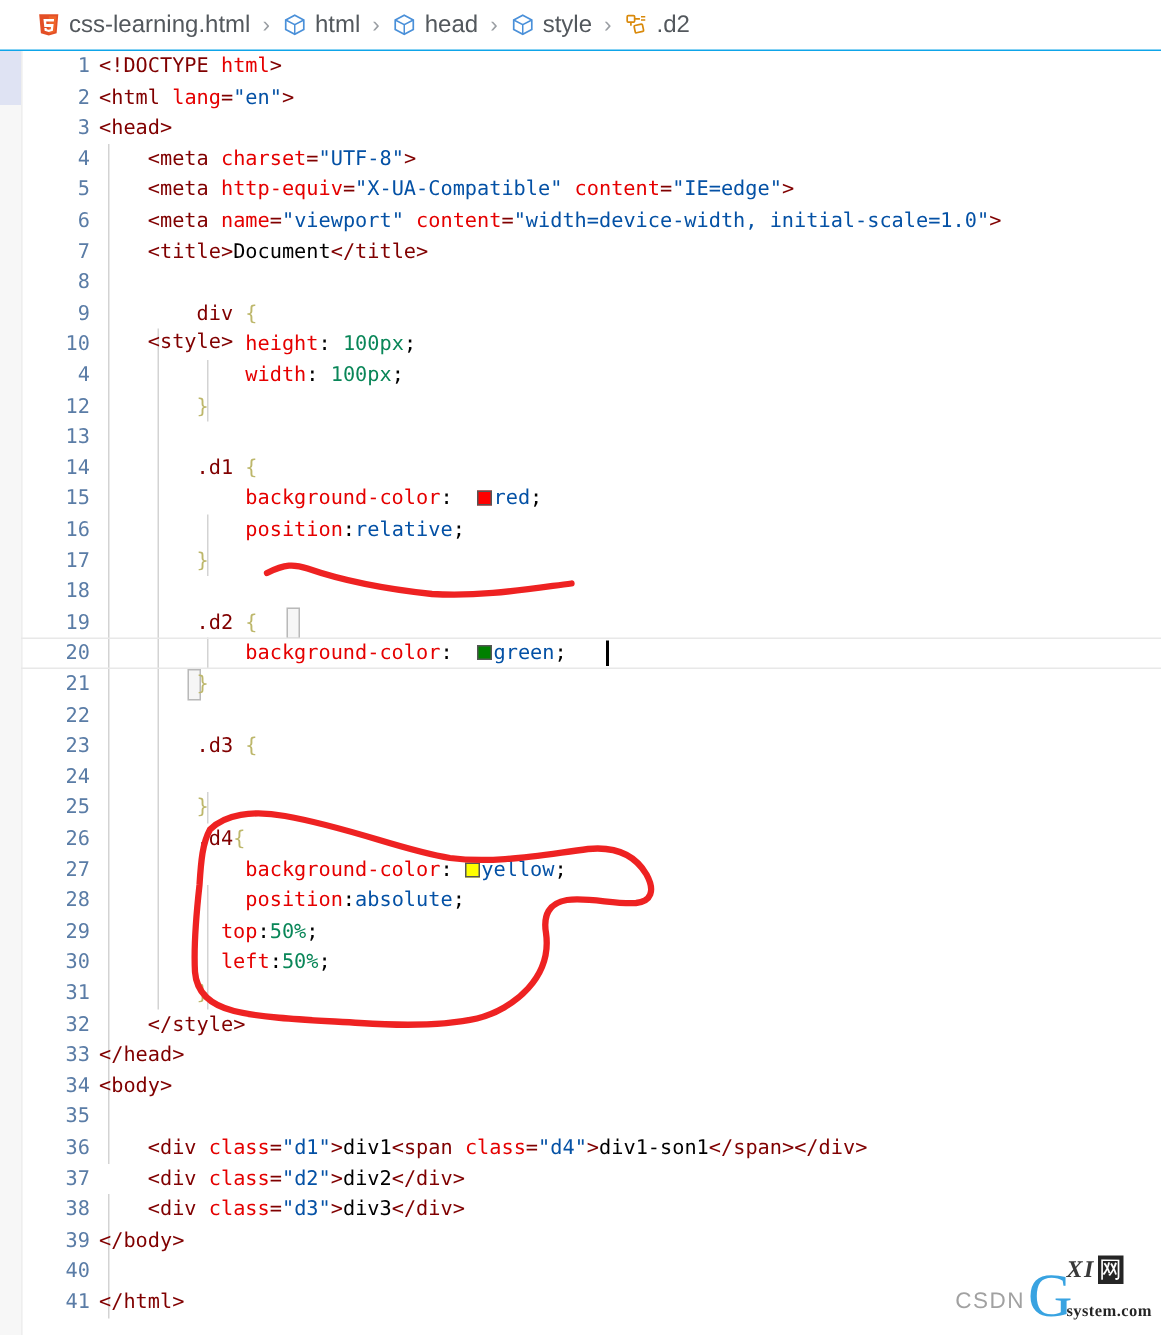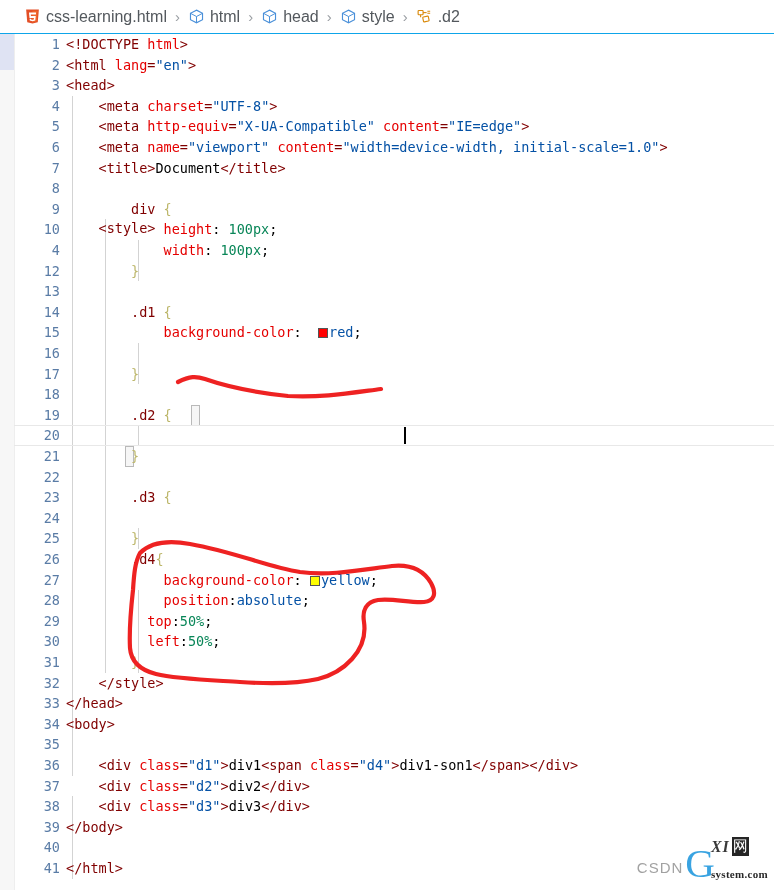--- a/index.html
+++ b/index.html
@@ -395,27 +395,29 @@
     <div class="cline" style="top:206px;">            <span class="t-prop">width</span><span class="t-plain">:</span> <span class="t-num">100px</span><span class="t-plain">;</span></div>
 
     <div class="cline" style="top:226.6px;">        <span class="t-brace">}</span></div>
 
     <div class="cline" style="top:247.2px;"></div>
 
     <div class="cline" style="top:267.8px;">        <span class="t-sel">.d1</span> <span class="t-brace">{</span></div>
 
     <div class="cline" style="top:288.4px;">            <span class="t-prop">background-color</span><span class="t-plain">:</span>  <span class="swatch" style="background:#ff0000"></span><span class="t-val">red</span><span class="t-plain">;</span></div>
 
+    <div class="cline" style="top:309px;">            <span class="t-prop">position</span><span class="t-plain">:</span><span class="t-val">relative</span><span class="t-plain">;</span></div>
 
     <div class="cline" style="top:329.6px;">        <span class="t-brace">}</span></div>
 
     <div class="cline" style="top:350.2px;"></div>
 
     <div class="cline" style="top:370.8px;">        <span class="t-sel">.d2</span> <span class="t-brace">{</span></div>
 
+    <div class="cline" style="top:391.4px;">            <span class="t-prop">background-color</span><span class="t-plain">:</span>  <span class="swatch" style="background:#008000"></span><span class="t-val">green</span><span class="t-plain">;</span></div>
 
     <div class="cline" style="top:412px;">        <span class="t-brace">}</span></div>
 
     <div class="cline" style="top:432.6px;"></div>
 
     <div class="cline" style="top:453.2px;">        <span class="t-sel">.d3</span> <span class="t-brace">{</span></div>
 
 
     <div class="cline" style="top:494.4px;">        <span class="t-brace">}</span></div>
 

